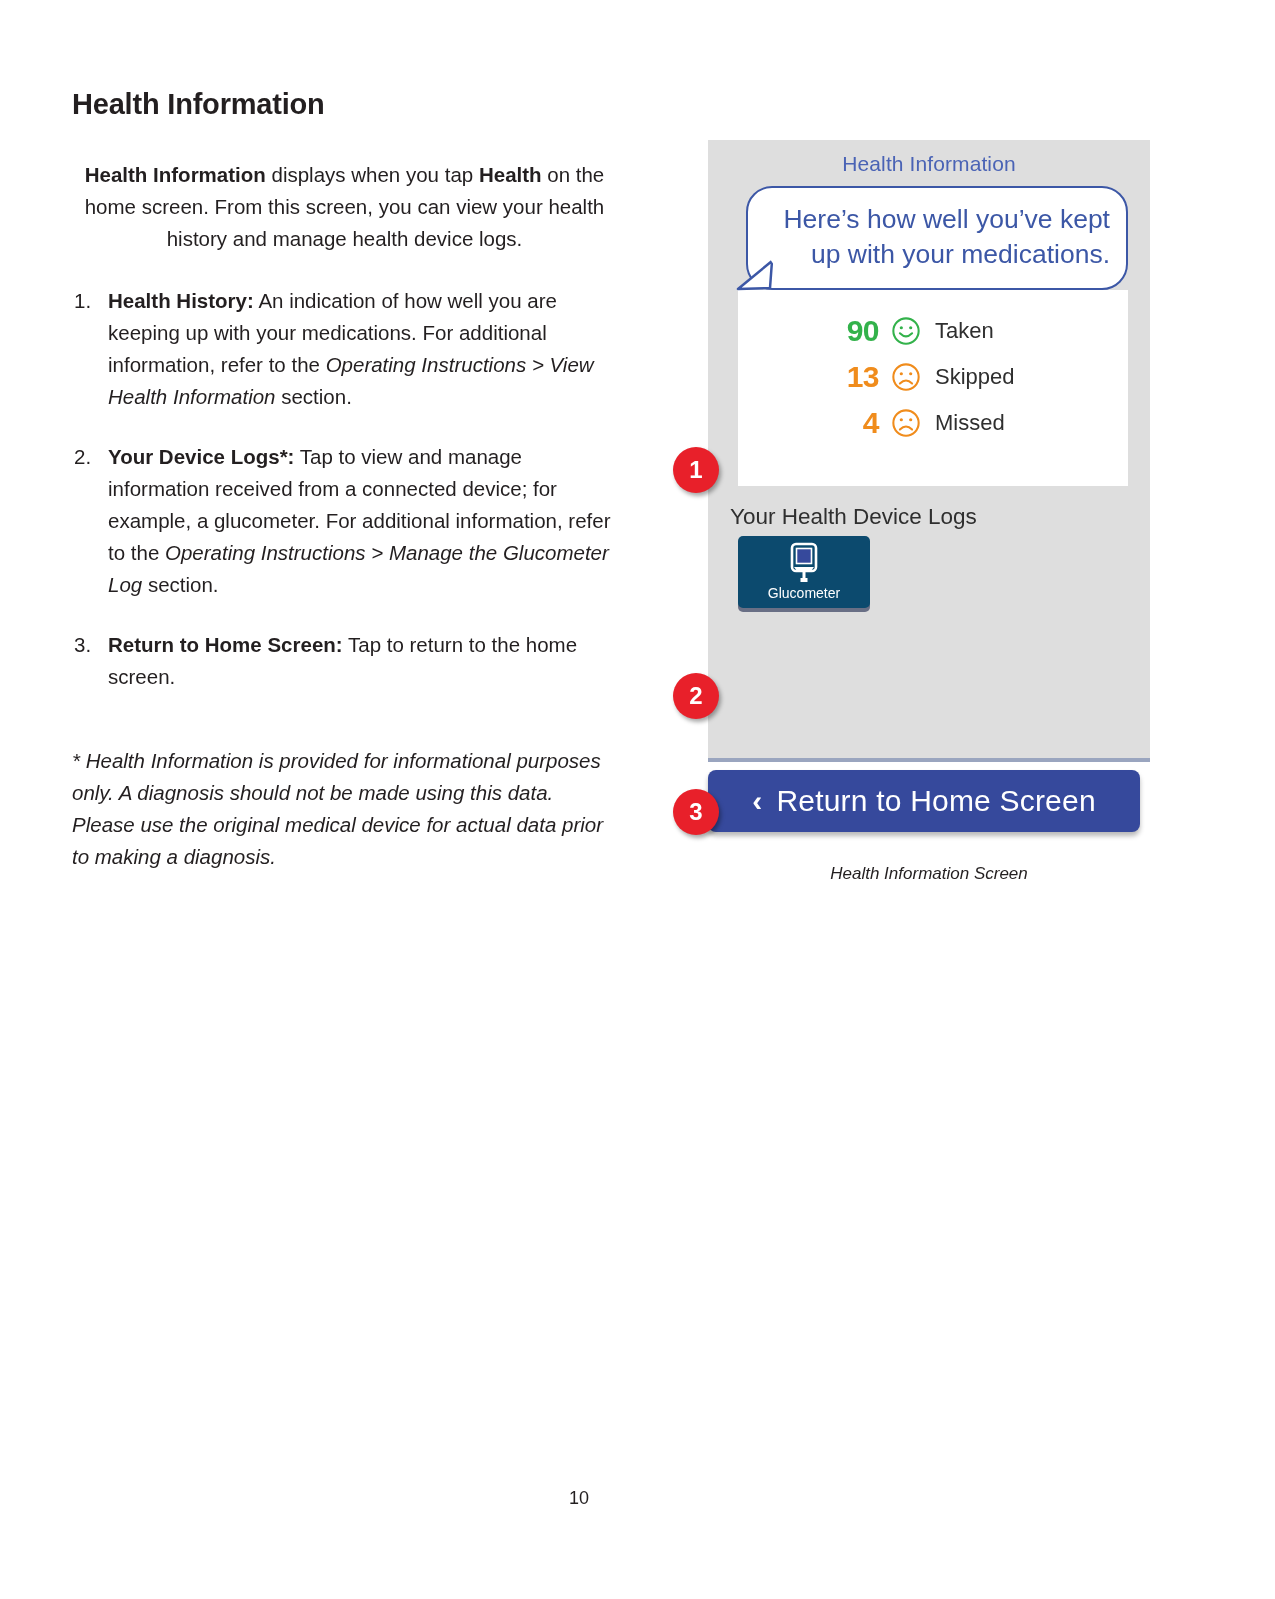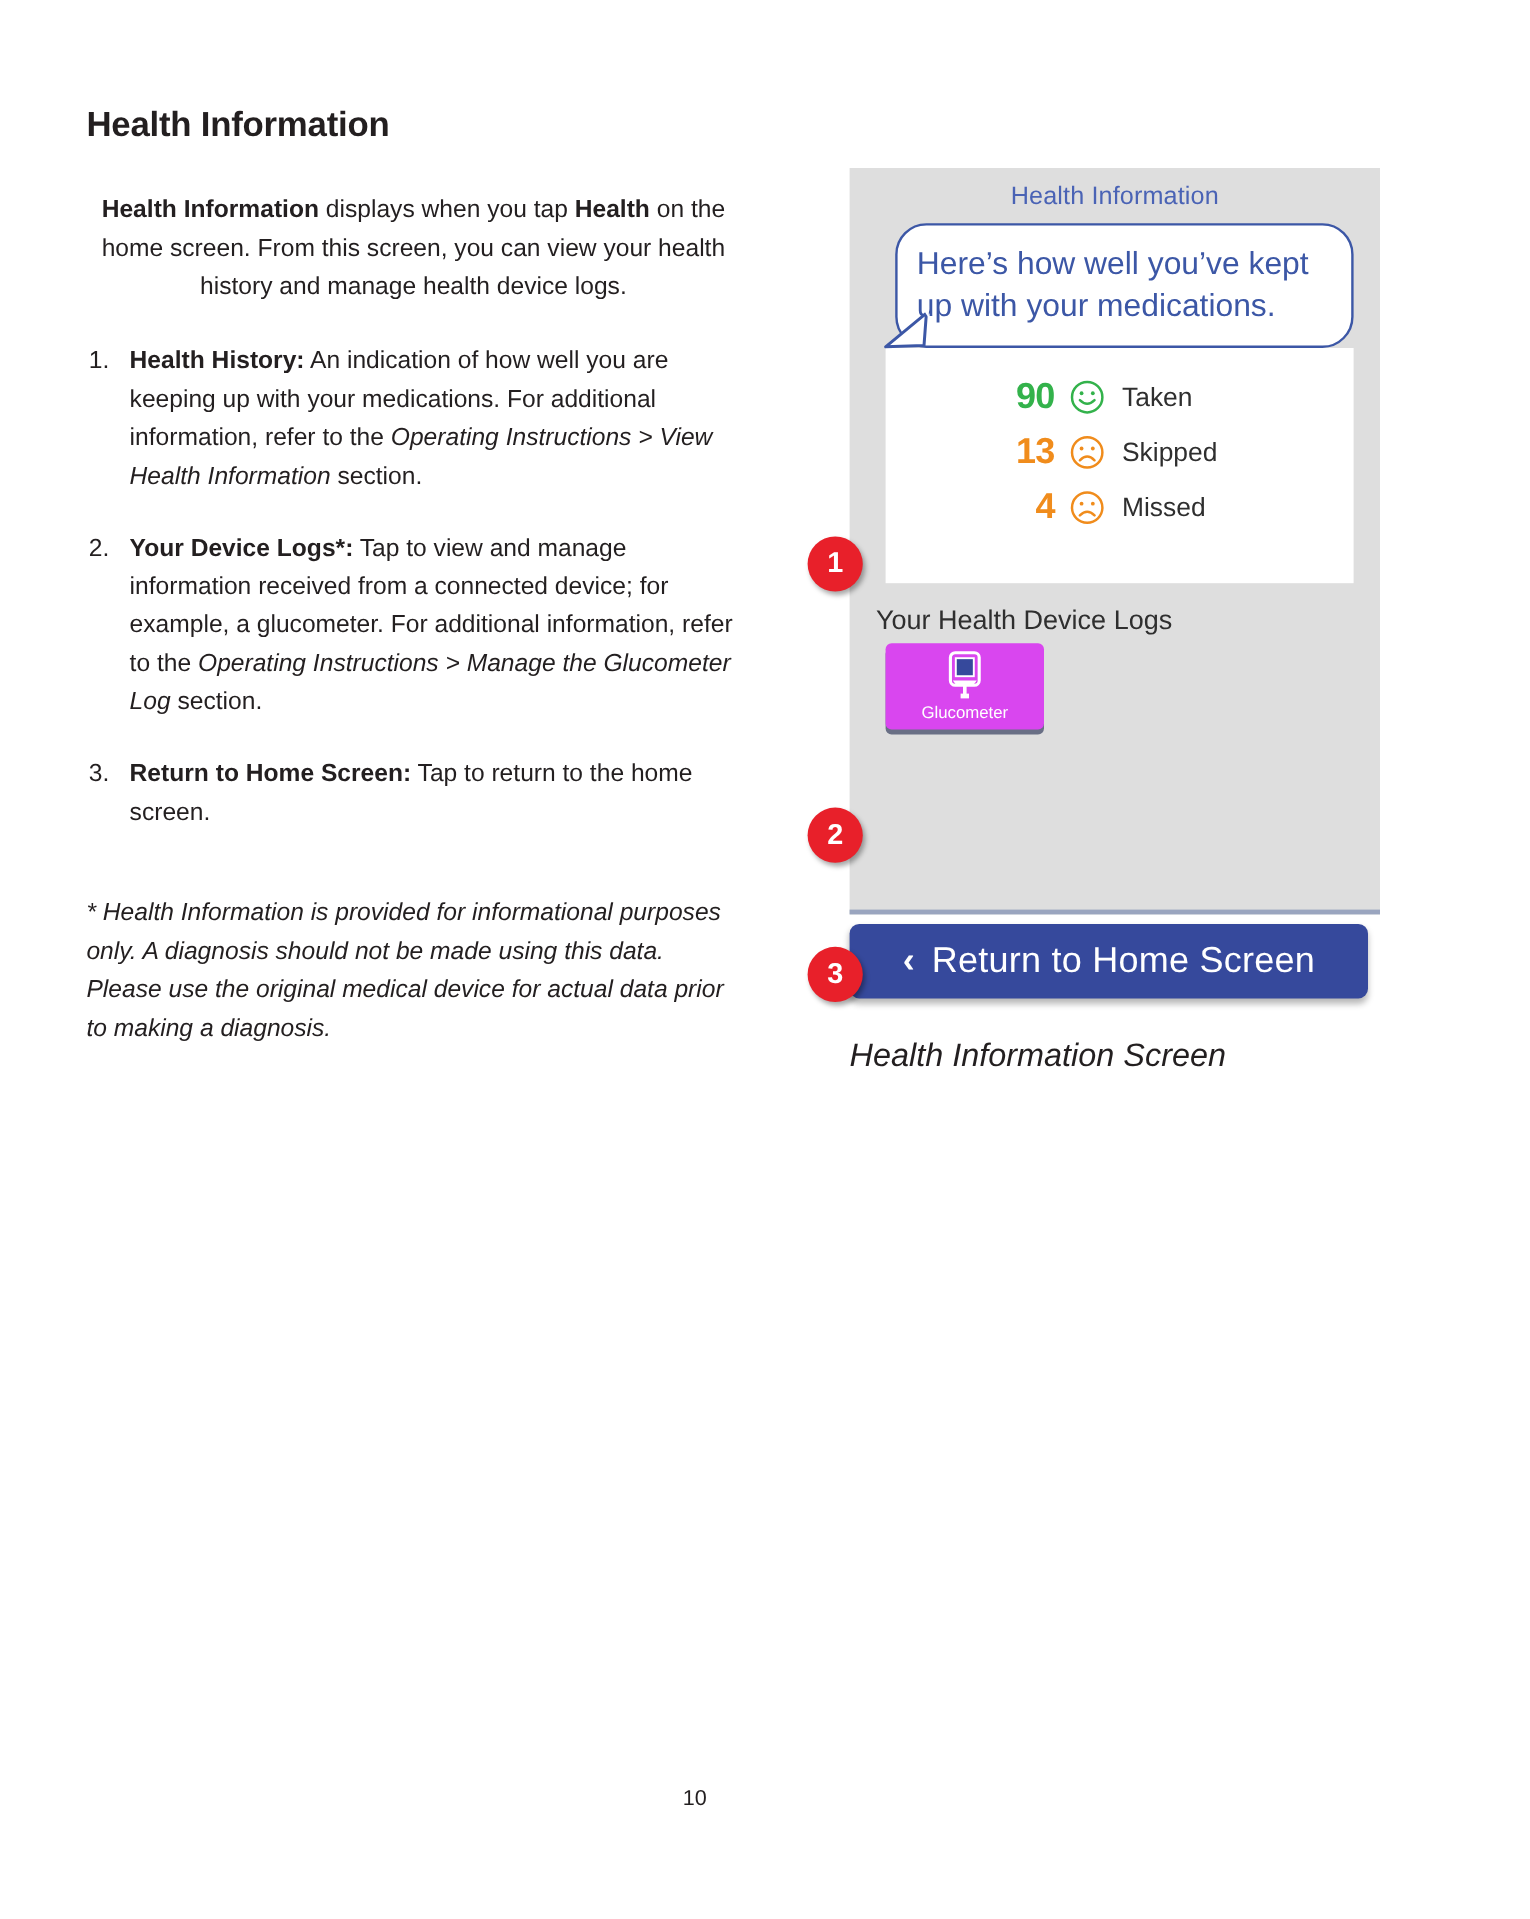--- a/index.html
+++ b/index.html
@@ -99,21 +99,21 @@
   }
 
   
   .bubble {
     position: relative;
     margin: 10px 22px 0 38px;
     background: #ffffff;
     border: 2.5px solid #3c57a6;
     border-radius: 26px;
     padding: 14px 16px 16px 16px;
-    text-align: left;
+    text-align: right;
     color: #3c57a6;
     font-size: 26.5px;
     line-height: 1.32;
   }
   .bubble-tail {
     position: absolute;
     left: -18px;
     bottom: -3px;
     width: 44px;
     height: 32px;
@@ -161,21 +161,21 @@
     text-align: left;
   }
 
   .device-row {
     margin-left: 30px;
     margin-top: 4px;
   }
   .glucometer-btn {
     width: 132px;
     height: 72px;
-    background: #d946ef;
+    background: #0c4a6e;
     border: none;
     border-radius: 5px;
     box-shadow: 0 4px 0 rgba(10,20,60,0.55);
     color: #ffffff;
     display: flex;
     flex-direction: column;
     align-items: center;
     justify-content: flex-start;
     padding-top: 6px;
     box-sizing: border-box;
@@ -213,22 +213,23 @@
     letter-spacing: 0.2px;
   }
   .return-chevron {
     font-size: 30px;
     margin-right: 14px;
     font-weight: bold;
     line-height: 1;
   }
 
   .figure-caption {
+    text-align: center;
     font-style: italic;
-    font-size: 27px;
+    font-size: 17px;
     margin-top: 32px;
     color: #231f20;
   }
 
   
   .badge {
     position: absolute;
     width: 46px;
     height: 46px;
     border-radius: 50%;

